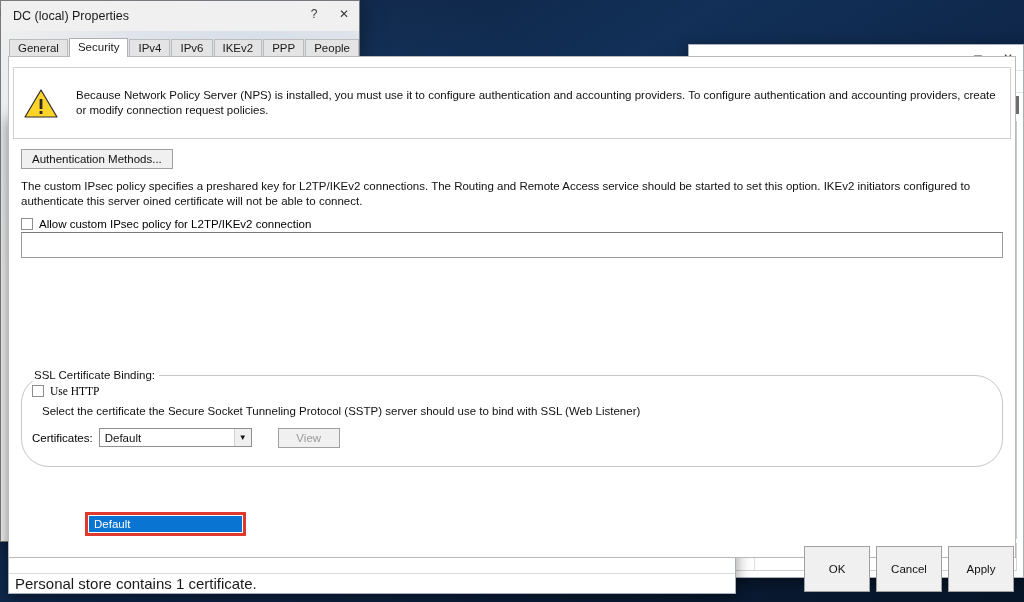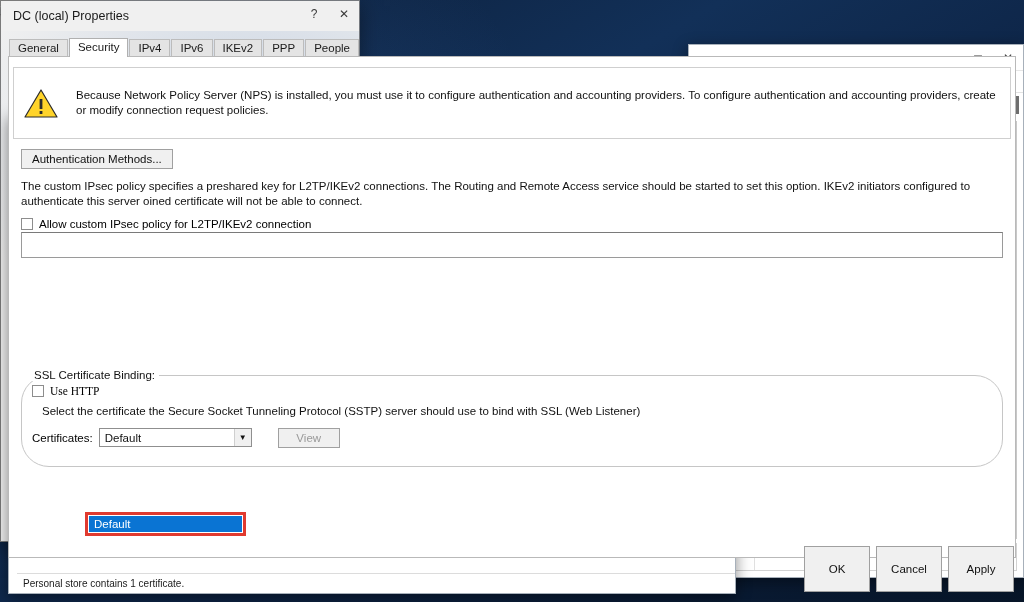--- a/index.html
+++ b/index.html
@@ -105,22 +105,22 @@
                font-size:11.5px; color:#1a1a1a; }
   .lv-th { padding:3px 6px; border-right:1px solid #e2e2e2; position:relative; }
   .lv-th .sortmark { position:absolute; left:50%; top:-2px; font-size:8px; color:#777; }
   .lv-row { height:20px; display:flex; align-items:center; font-size:11.5px; color:#111; }
   .cert-ico { width:15px; height:12px; position:relative; margin:0 3px 0 4px; flex:0 0 15px; }
   .cert-ico i { position:absolute; left:0; top:0; width:14px; height:11px;
                 background:#e7eef7; border:1px solid #6d86a3; }
   .cert-ico i::after { content:""; position:absolute; right:-2px; bottom:-3px; width:7px; height:6px;
                 background:#f3b72e; border:1px solid #a9761a; }
 
-  #mmc-status { position:absolute; left:8px; right:0; bottom:0; height:20px;
-                background:#fff; border-top:1px solid #dcdcdc; font-size:10px;
+  #mmc-status { position:absolute; left:0; right:0; bottom:0; height:20px;
+                background:#fff; border-top:1px solid #dcdcdc; font-size:15px;
                 color:#1a1a1a; display:flex; align-items:center; padding-left:6px; }
 
   
   #cert-highlight { position:absolute; border:3px solid #e8912b; pointer-events:none; }
   #anno-text { position:absolute; color:#e31919; font-size:17px; font-weight:bold;
                letter-spacing:.2px; white-space:nowrap; }
   #anno-arrow { position:absolute; pointer-events:none; }
 
   
   #dlg { left:443px; top:4px; width:360px; height:542px; background:#f0f0f0;

